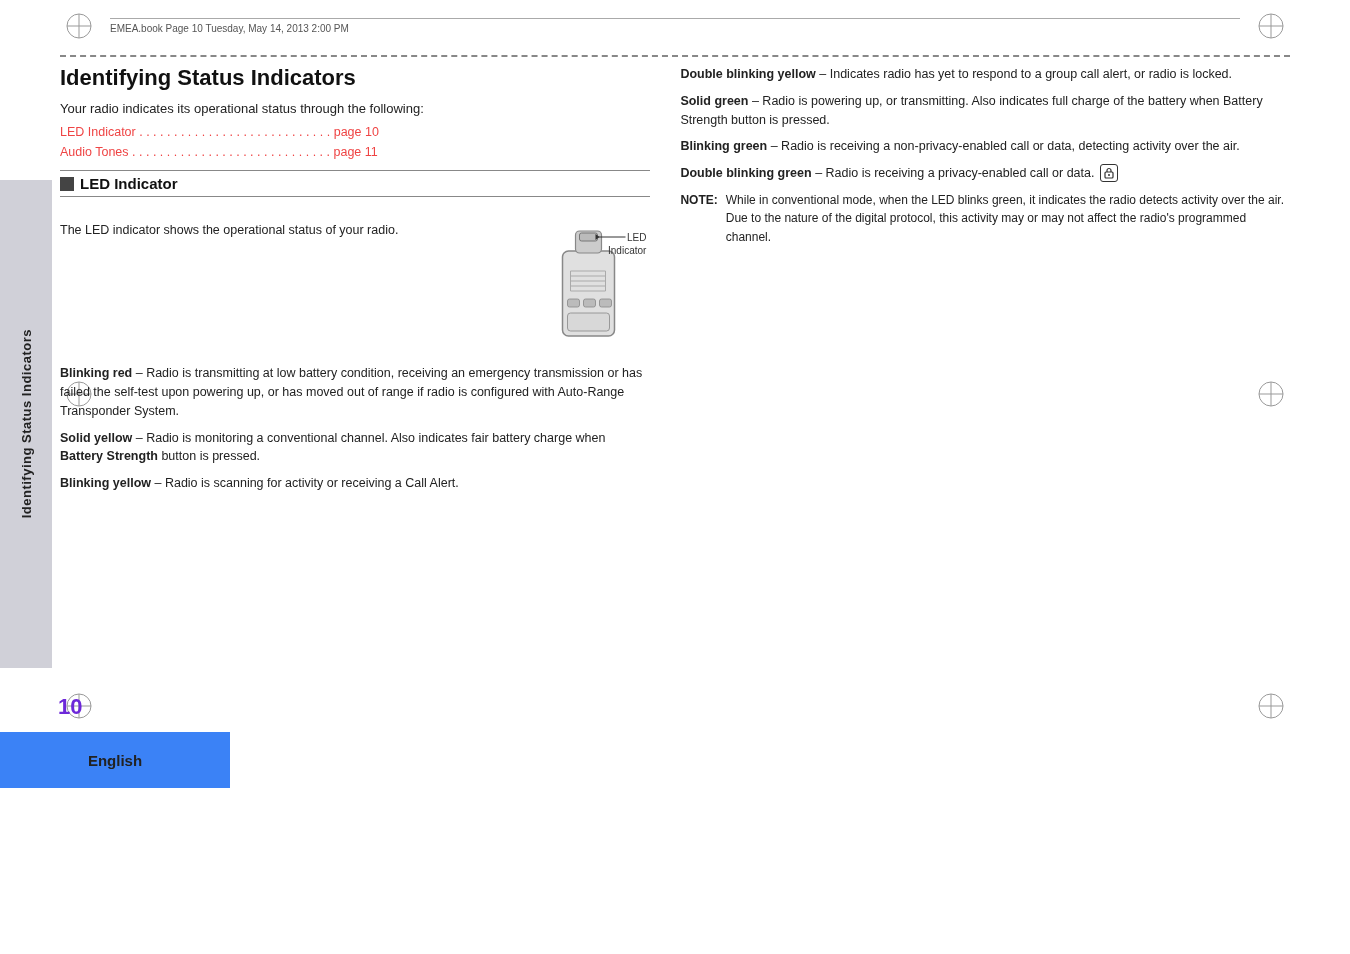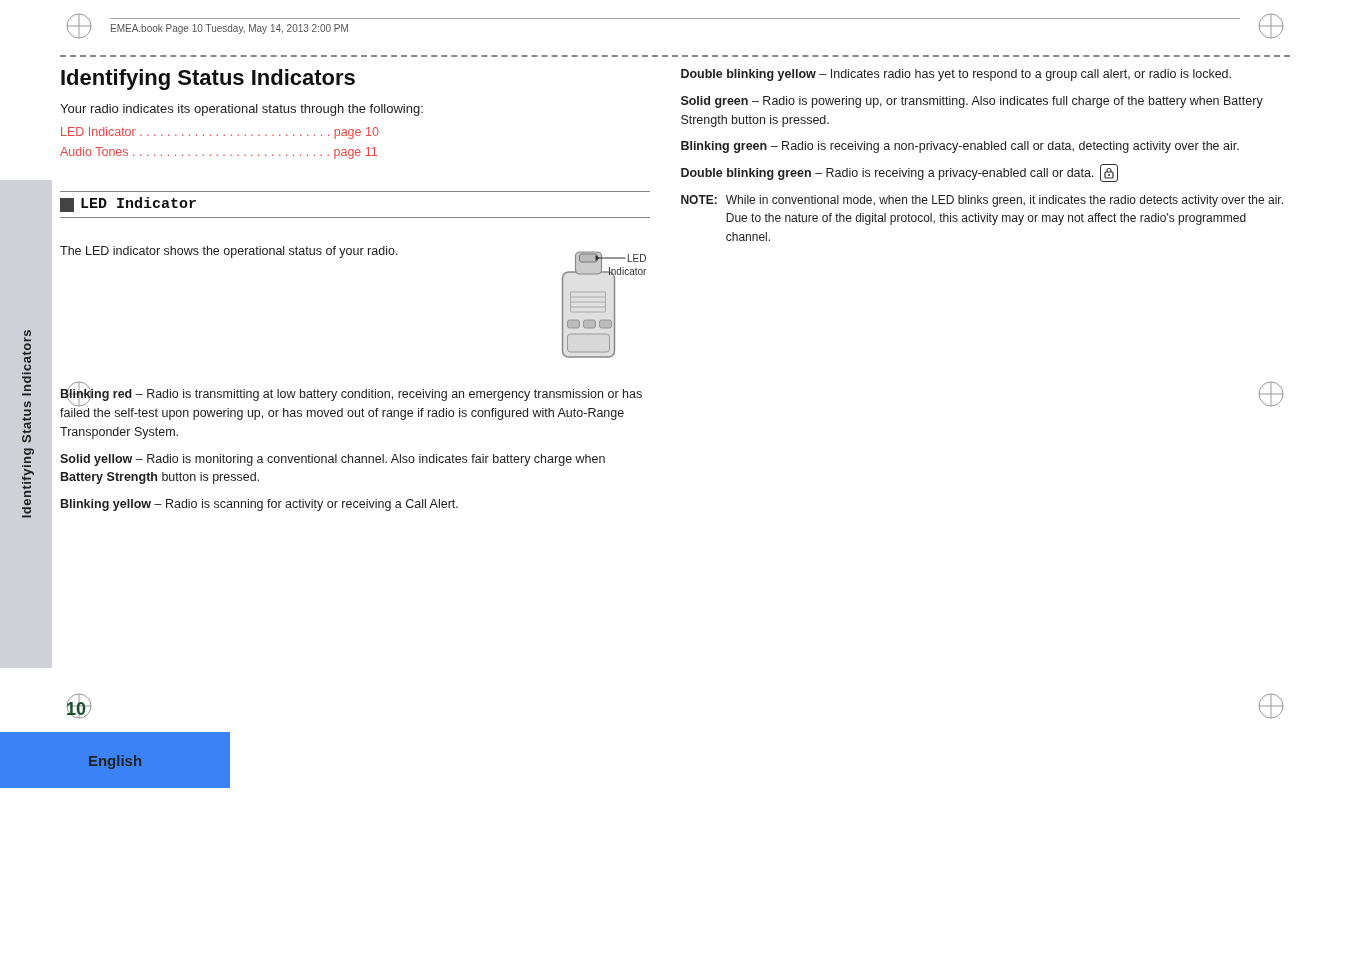--- a/index.html
+++ b/index.html
@@ -85,24 +85,24 @@
     .bottom-tab span {
       font-size: 15px;
       font-weight: bold;
       color: #222;
     }
 
     
     .page-number {
       position: absolute;
       bottom: 68px;
-      left: 66px;
-      font-size: 18px;
-      font-weight: bold;
-      color: #14532d;
+      left: 58px;
+      font-size: 22px;
+      font-weight: bold;
+      color: #6d28d9;
     }
 
     
     .main-content {
       position: absolute;
       top: 55px;
       left: 60px;
       right: 60px;
       bottom: 80px;
       display: flex;
@@ -157,22 +157,21 @@
     }
 
     
     .subsection-header {
       display: flex;
       align-items: center;
       gap: 6px;
       border-top: 1.5px solid #888;
       border-bottom: 1.5px solid #888;
       padding: 4px 0;
-      margin: 29px 0 10px 0;
-      font-family: Liberation Mono, monospace;
+      margin: 8px 0 10px 0;
     }
     .subsection-header .square-icon {
       width: 14px;
       height: 14px;
       background: #444;
       flex-shrink: 0;
     }
     .subsection-header span {
       font-size: 15px;
       font-weight: bold;

